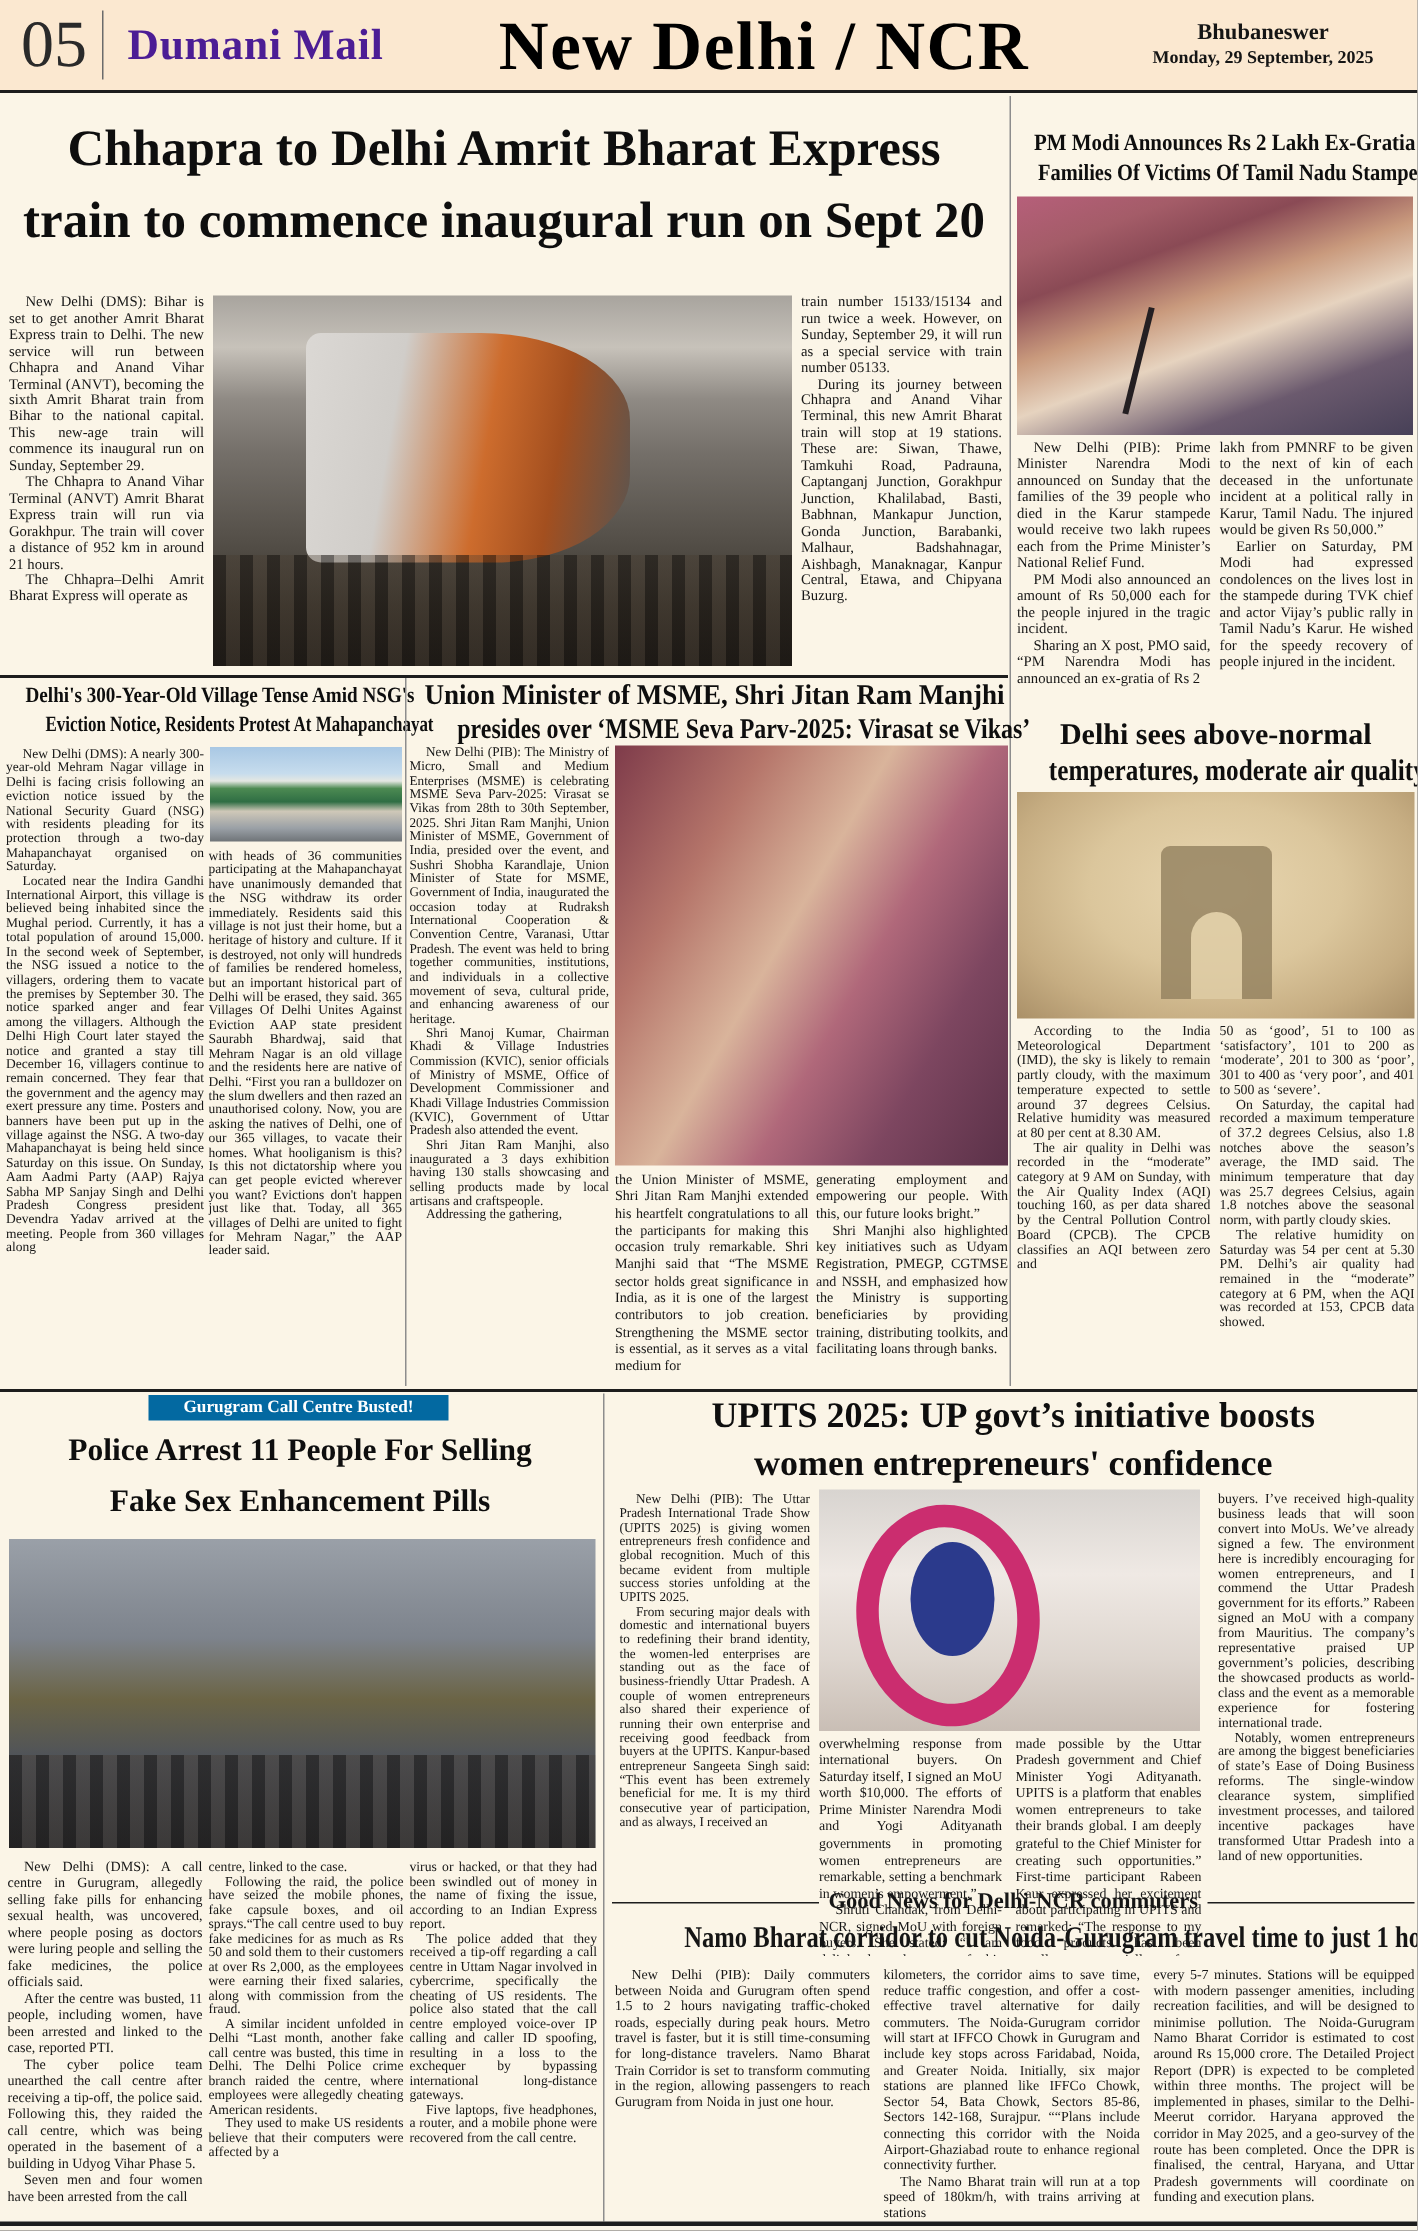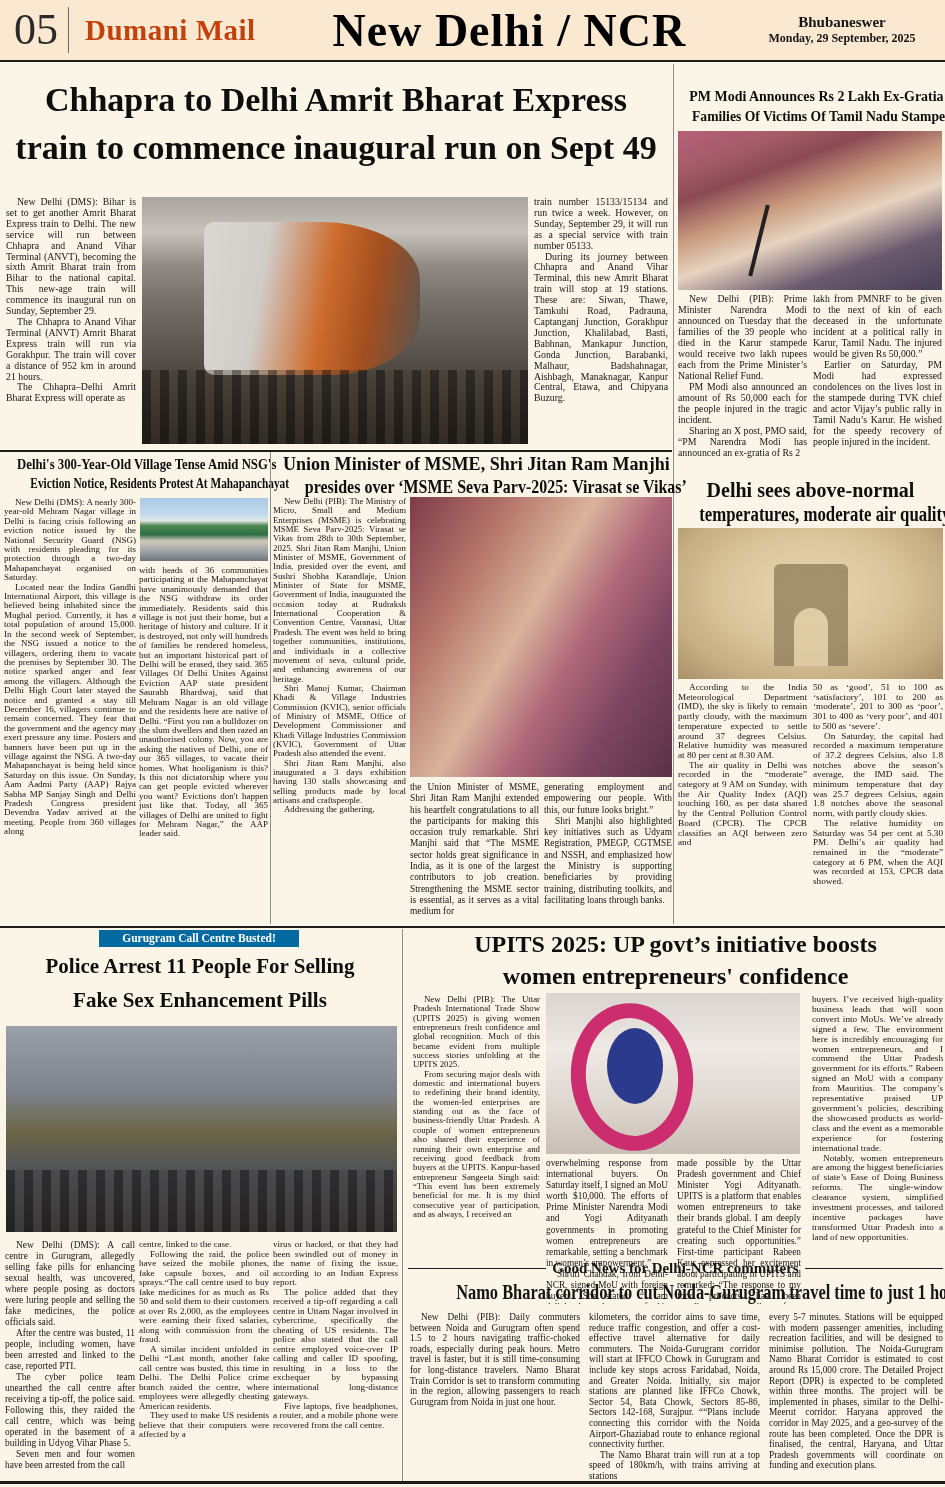--- a/index.html
+++ b/index.html
@@ -3,21 +3,21 @@
 <meta charset="utf-8">
 <style>
   html,body{margin:0;padding:0;background:#777;}
   .page{position:relative;width:945px;height:1487px;margin:0 auto;background:#fbf5e7;
         font-family:"Liberation Serif","DejaVu Serif",serif;color:#151515;overflow:hidden;}
   
   #hdr{position:absolute;left:0;top:0;width:945px;height:60px;background:#fbe8d0;
        display:flex;align-items:center;}
   .pageno{font-size:44px;line-height:60px;padding:0 10px 0 14px;color:#2a2a2a;font-weight:400;}
   .hdr-vline{width:1px;height:46px;background:#6b6b6b;}
-  .masthead{font-size:29px;font-weight:bold;color:#c2410c;padding:0 16px;letter-spacing:.5px;white-space:nowrap;}
+  .masthead{font-size:29px;font-weight:bold;color:#4c1d95;padding:0 16px;letter-spacing:.5px;white-space:nowrap;}
   .section-title{flex:1;text-align:center;font-size:46px;font-weight:bold;letter-spacing:1px;color:#000000;white-space:nowrap;}
   .hdr-right{width:190px;text-align:center;padding-right:8px;}
   .edition{font-size:15px;font-weight:bold;}
   .pubdate{font-size:12px;font-weight:bold;}
   
   .hrule,.vrule,.bbar{position:absolute;background:#1d1d1d;}
   #rule-top{left:0;top:60px;width:945px;height:2px;}
   #rule-mid1{left:0;top:450px;width:672px;height:2px;}
   #rule-mid2{left:0;top:926px;width:945px;height:2px;}
   #rule-bot{left:0;top:1481px;width:945px;height:3px;}
@@ -115,21 +115,21 @@
     <div class="hdr-right">
       <div class="edition">Bhubaneswer</div>
       <div class="pubdate">Monday, 29 September, 2025</div>
     </div>
   </div>
   <div id="rule-top" class="hrule"></div>
 
   <section>
     <h1 id="chh-head" class="hl" style="margin:0;">
       <span class="line">Chhapra to Delhi Amrit Bharat Express</span>
-      <span class="line">train to commence inaugural run on Sept 49</span>
+      <span class="line">train to commence inaugural run on Sept 20</span>
     </h1>
     <div id="chh-col1" class="col">
         <p class="para">New Delhi (DMS): Bihar is set to get another Amrit Bharat Express train to Delhi. The new service will run between Chhapra and Anand Vihar Terminal (ANVT), becoming the sixth Amrit Bharat train from Bihar to the national capital. This new-age train will commence its inaugural run on Sunday, September 29.</p>
         <p class="para">The Chhapra to Anand Vihar Terminal (ANVT) Amrit Bharat Express train will run via Gorakhpur. The train will cover a distance of 952 km in around 21 hours.</p>
         <p class="para">The Chhapra–Delhi Amrit Bharat Express will operate as</p>
       </div>
     <div id="chh-photo" class="photo">
       <div class="train"></div>
       <div class="crowd"></div>
     </div>
@@ -141,21 +141,21 @@
 
   <section>
     <h2 id="modi-head" class="hl" style="margin:0;">
       <span class="line sq90">PM Modi Announces Rs 2 Lakh Ex-Gratia For</span>
       <span class="line sq88">Families Of Victims Of Tamil Nadu Stampede</span>
     </h2>
     <div id="modi-photo" class="photo">
       <div class="mic"></div>
     </div>
     <div id="modi-col1" class="col">
-        <p class="para">New Delhi (PIB): Prime Minister Narendra Modi announced on Tuesday that the families of the 39 people who died in the Karur stampede would receive two lakh rupees each from the Prime Minister’s National Relief Fund.</p>
+        <p class="para">New Delhi (PIB): Prime Minister Narendra Modi announced on Sunday that the families of the 39 people who died in the Karur stampede would receive two lakh rupees each from the Prime Minister’s National Relief Fund.</p>
         <p class="para">PM Modi also announced an amount of Rs 50,000 each for the people injured in the tragic incident.</p>
         <p class="para">Sharing an X post, PMO said, “PM Narendra Modi has announced an ex-gratia of Rs 2</p>
       </div>
     <div id="modi-col2" class="col">
         <p class="para noindent">lakh from PMNRF to be given to the next of kin of each deceased in the unfortunate incident at a political rally in Karur, Tamil Nadu. The injured would be given Rs 50,000.”</p>
         <p class="para">Earlier on Saturday, PM Modi had expressed condolences on the lives lost in the stampede during TVK chief and actor Vijay’s public rally in Tamil Nadu’s Karur. He wished for the speedy recovery of people injured in the incident.</p>
       </div>
   </section>
 
   <div id="rule-mid1" class="hrule"></div>

